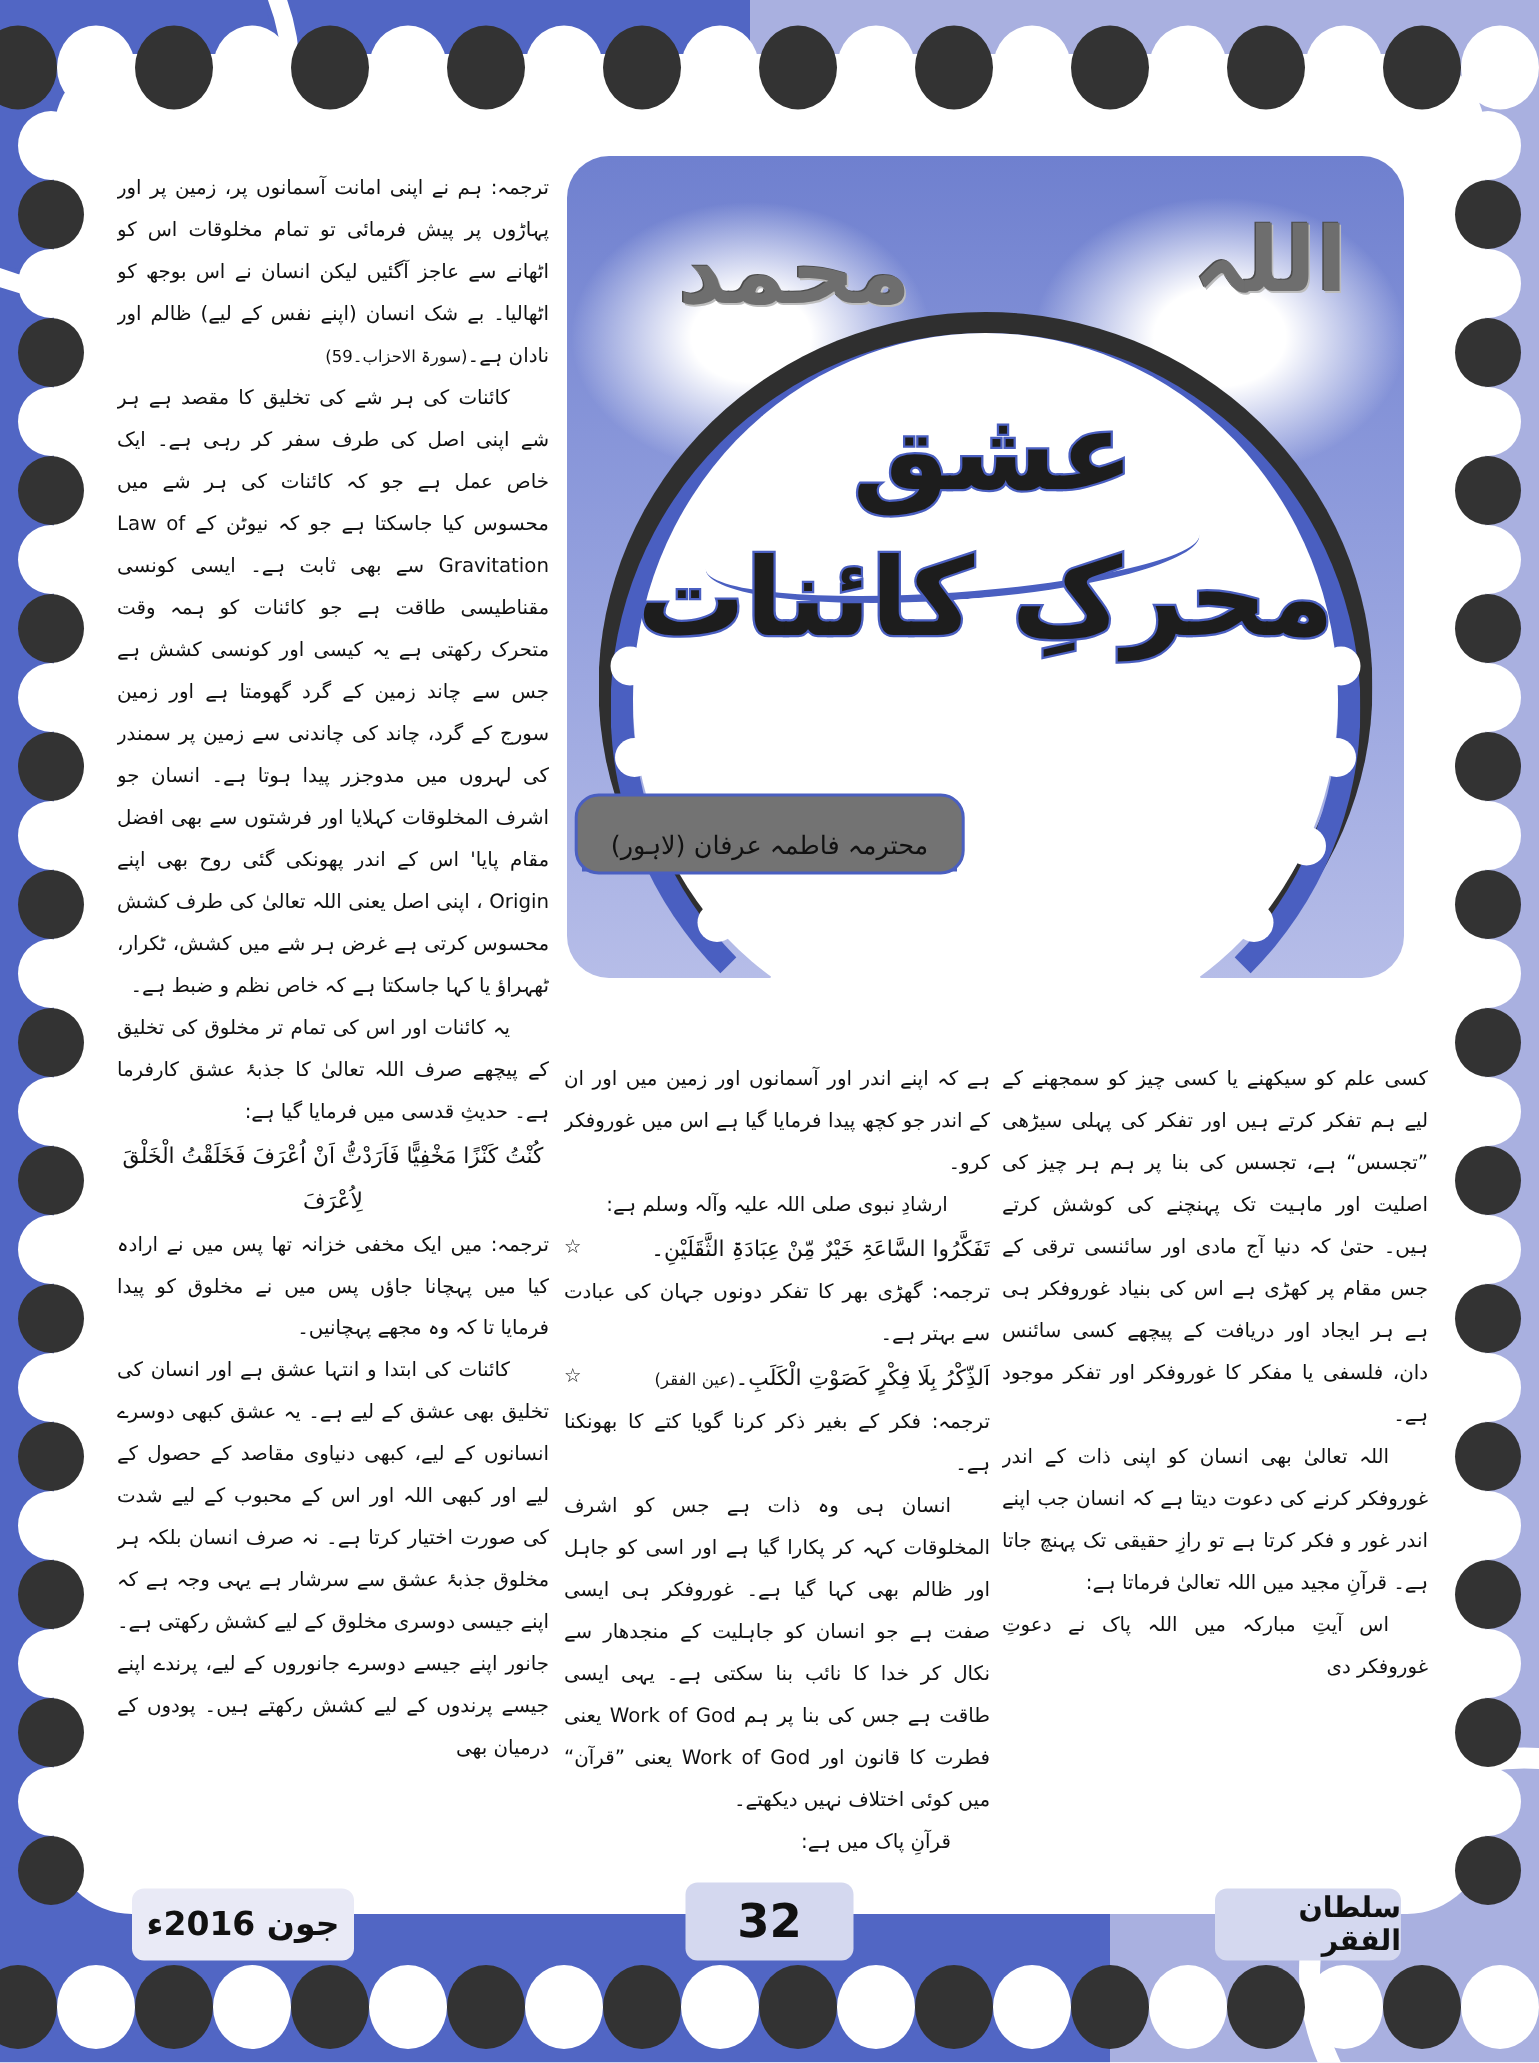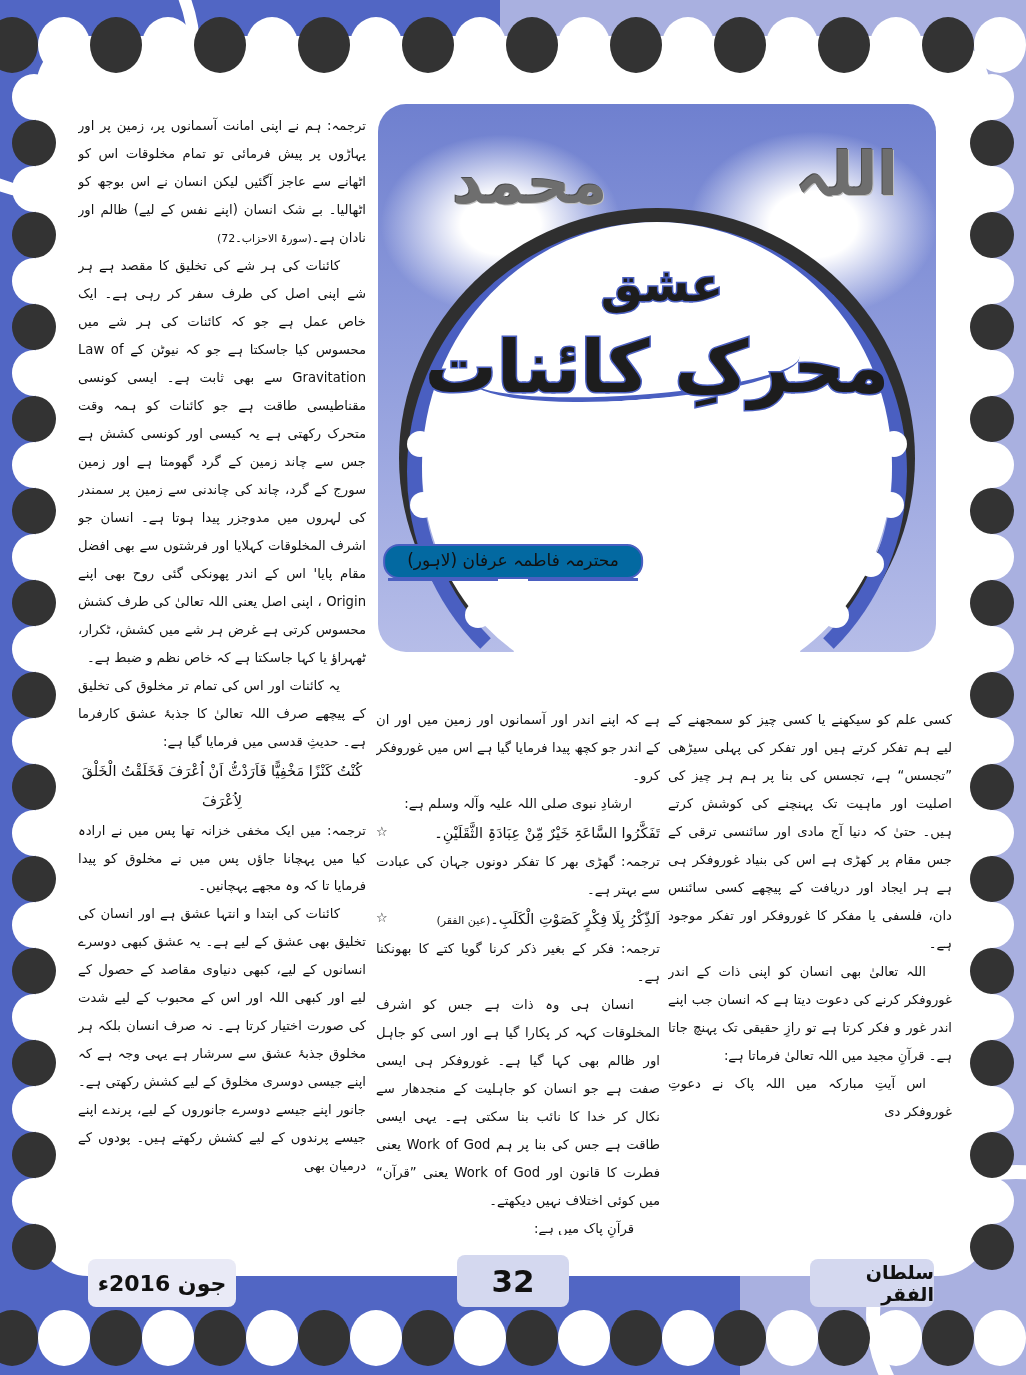--- a/index.html
+++ b/index.html
@@ -189,33 +189,33 @@
     pointer-events: none;
   }
   .title-line {
     font-family: "DejaVu Sans", "Liberation Sans", sans-serif;
     font-weight: bold;
     color: #1d1d1d;
     direction: rtl;
     -webkit-text-stroke: 3px #4a5fc1;
     paint-order: stroke fill;
   }
-  .title-line-1 { font-size: 47px; line-height: 1.25; padding-left: 10px; }
+  .title-line-1 { font-size: 72px; line-height: 1.25; padding-left: 10px; }
   .title-line-2 { font-size: 72px; line-height: 1.3; margin-top: 6px; }
 
   
   .byline {
     position: absolute;
     left: 50%;
     transform: translateX(-50%);
-    top: 544px;
-    padding: 4px 22px 7px;
+    top: 529px;
+    padding: 22px 22px 7px;
     border: 2px solid #4a5fc1;
     border-radius: 16px;
-    background: #0369a1;
+    background: #737373;
     color: #1a1a1a;
     font-size: 17px;
     direction: rtl;
     white-space: nowrap;
     z-index: 5;
   }
   .byline-rule {
     position: absolute;
     top: 578px;
     height: 3px;
@@ -466,21 +466,21 @@
         <div class="bead" style="left: 503.266px; top: 326.797px;"></div>
       </div>
   </div>
 
   <div class="byline-rule l"></div>
   <div class="byline-rule r"></div>
   <div class="byline urdu">محترمہ فاطمہ عرفان (لاہور)</div>
 
   <div class="col col-left urdu">
     <p>
-      <span>ترجمہ: ہم نے اپنی امانت آسمانوں پر، زمین پر اور پہاڑوں پر پیش فرمائی تو تمام مخلوقات اس کو اٹھانے سے عاجز آگئیں لیکن انسان نے اس بوجھ کو اٹھالیا۔ بے شک انسان (اپنے نفس کے لیے) ظالم اور نادان ہے۔</span><span class="src">(سورۃ الاحزاب۔72)</span>
+      <span>ترجمہ: ہم نے اپنی امانت آسمانوں پر، زمین پر اور پہاڑوں پر پیش فرمائی تو تمام مخلوقات اس کو اٹھانے سے عاجز آگئیں لیکن انسان نے اس بوجھ کو اٹھالیا۔ بے شک انسان (اپنے نفس کے لیے) ظالم اور نادان ہے۔</span><span class="src">(سورۃ الاحزاب۔59)</span>
     </p>
     <p class="indent">
       <span>کائنات کی ہر شے کی تخلیق کا مقصد ہے ہر شے اپنی اصل کی طرف سفر کر رہی ہے۔ ایک خاص عمل ہے جو کہ کائنات کی ہر شے میں محسوس کیا جاسکتا ہے جو کہ نیوٹن کے</span>
       <span>Law of Gravitation</span>
       <span>سے بھی ثابت ہے۔ ایسی کونسی مقناطیسی طاقت ہے جو کائنات کو ہمہ وقت متحرک رکھتی ہے یہ کیسی اور کونسی کشش ہے جس سے چاند زمین کے گرد گھومتا ہے اور زمین سورج کے گرد، چاند کی چاندنی سے زمین پر سمندر کی لہروں میں مدوجزر پیدا ہوتا ہے۔ انسان جو اشرف المخلوقات کہلایا اور فرشتوں سے بھی افضل مقام پایا' اس کے اندر پھونکی گئی روح بھی اپنے</span>
       <span>Origin</span>
       <span>، اپنی اصل یعنی اللہ تعالیٰ کی طرف کشش محسوس کرتی ہے غرض ہر شے میں کشش، ٹکرار، ٹھہراؤ یا کہا جاسکتا ہے کہ خاص نظم و ضبط ہے۔</span>
     </p>
     <p class="indent">
       <span>یہ کائنات اور اس کی تمام تر مخلوق کی تخلیق کے پیچھے صرف اللہ تعالیٰ کا جذبۂ عشق کارفرما ہے۔ حدیثِ قدسی میں فرمایا گیا ہے:</span>

